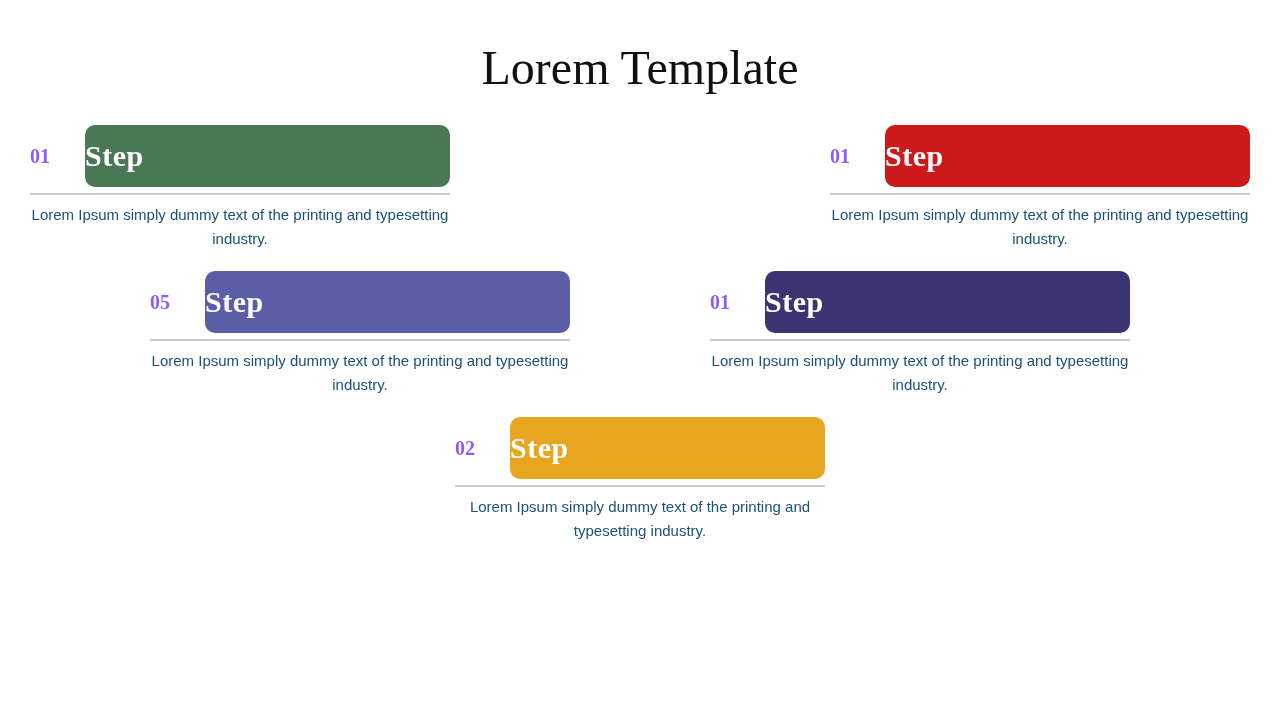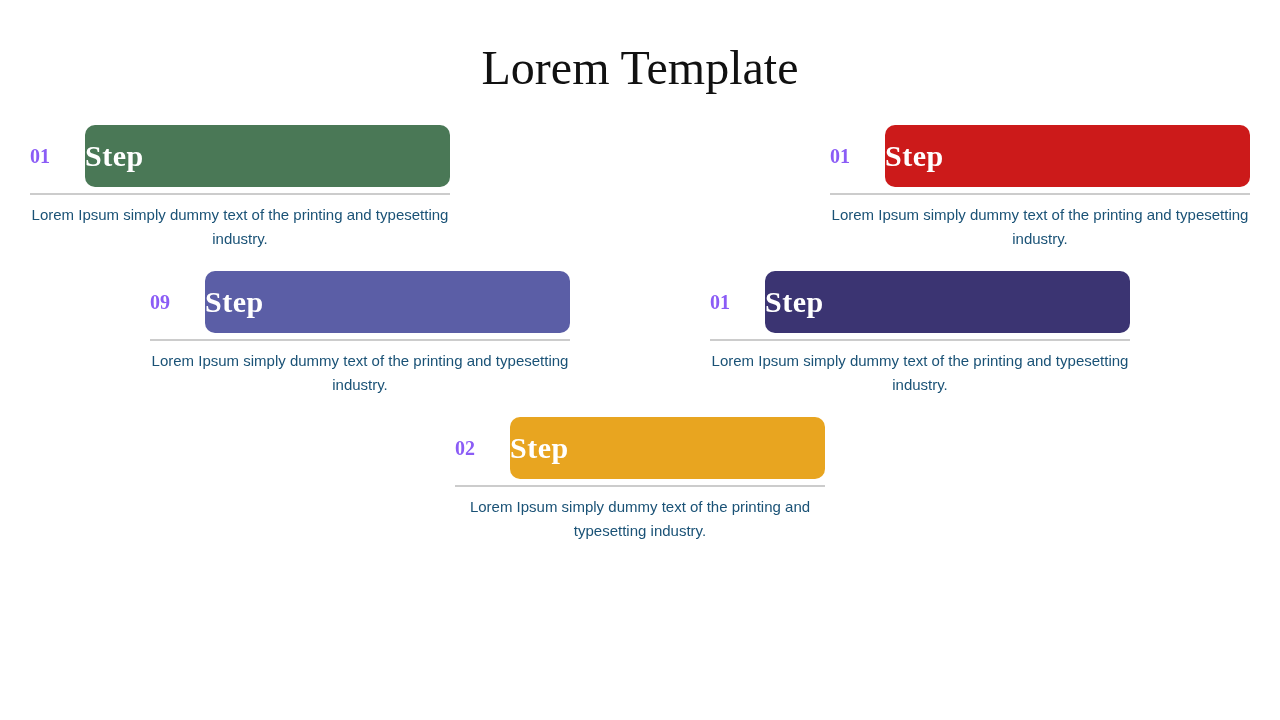--- a/index.html
+++ b/index.html
@@ -128,21 +128,21 @@
       </div>
       <div class="step-divider"></div>
       <p class="step-desc">Lorem Ipsum simply dummy text of the printing and typesetting industry.</p>
     </div>
   </div>
 
   <div class="row row2">
 
     <div class="step-block" style="margin-left: 120px;">
       <div class="step-header">
-        <span class="step-number">09</span>
+        <span class="step-number">05</span>
         <div class="step-label-bar color-blue">Step</div>
       </div>
       <div class="step-divider"></div>
       <p class="step-desc">Lorem Ipsum simply dummy text of the printing and typesetting industry.</p>
     </div>
 
     <div class="step-block" style="margin-right: 120px;">
       <div class="step-header">
         <span class="step-number">01</span>
         <div class="step-label-bar color-navy">Step</div>

